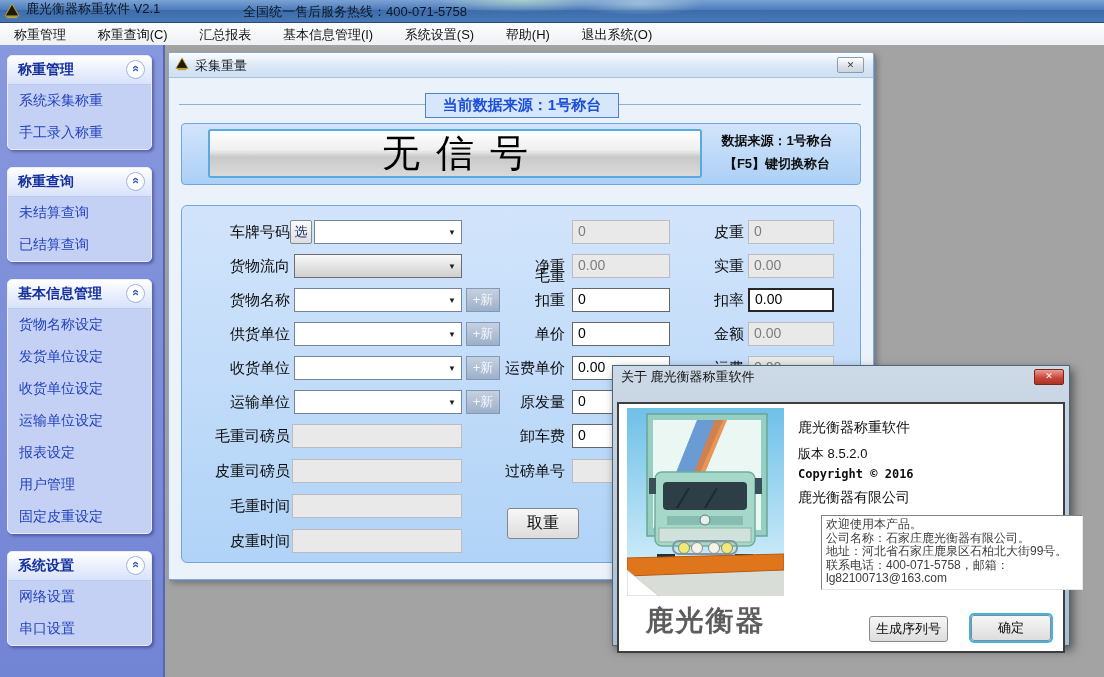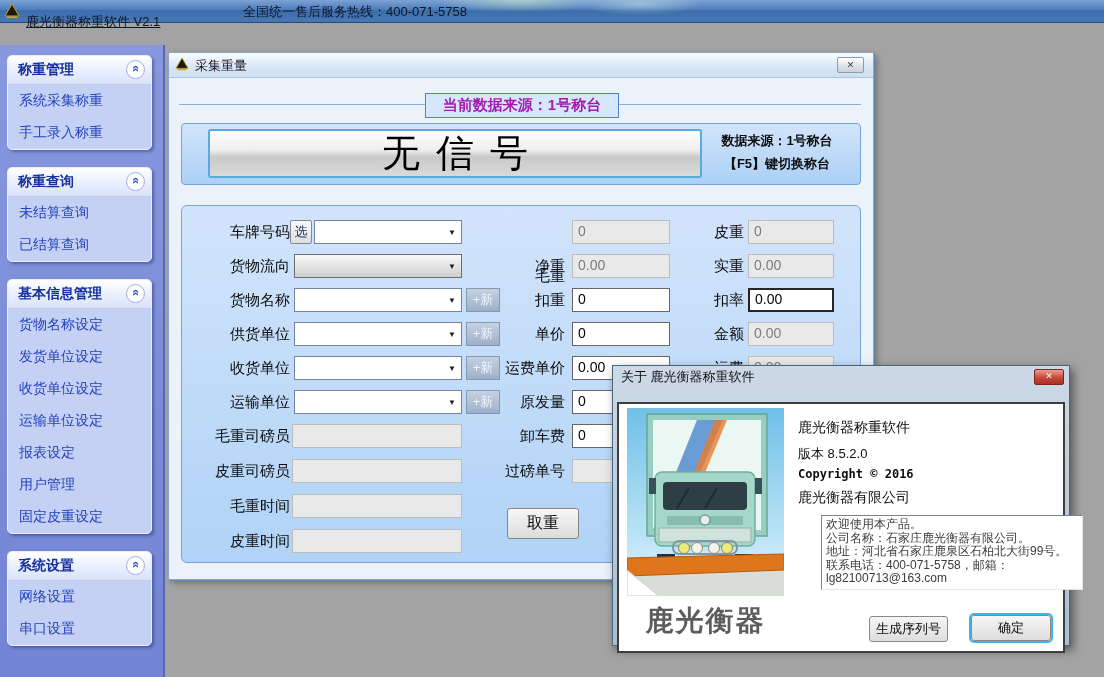--- a/index.html
+++ b/index.html
@@ -7,21 +7,21 @@
     font-family:"Liberation Sans","DejaVu Sans",sans-serif;background:#a3a3a3;
     -webkit-font-smoothing:antialiased;}
   
   .titlebar{position:absolute;left:0;top:0;right:0;height:22px;
     background:
       radial-gradient(ellipse 120px 18px at 520px 0px, rgba(210,240,200,.55), transparent 70%),
       radial-gradient(ellipse 90px 16px at 640px 4px, rgba(230,250,240,.4), transparent 70%),
       linear-gradient(180deg,#7ba2d4 0%,#4d7cba 45%,#3d6cab 46%,#4878b4 100%);
     border-bottom:1px solid #27497c;color:#0b1626;font-size:13px;}
   .app-logo{position:absolute;left:4px;top:3px;width:16px;height:16px;}
-  .app-title{position:absolute;left:26px;top:13px;text-decoration:underline;}
+  .app-title{position:absolute;left:26px;top:0;}
   .hotline{position:absolute;left:243px;top:3px;}
   
   .menubar{position:absolute;left:0;top:23px;right:0;height:22px;
     background:linear-gradient(#fdfdfd,#eef1f5);border-bottom:1px solid #c9ccd1;
     font-size:13px;color:#111;}
   .menu-item{display:inline-block;padding:3px 14px 0 14px;height:19px;cursor:default;}
   
   .sidebar{position:absolute;left:0;top:45px;width:165px;bottom:0;box-sizing:border-box;
     background:linear-gradient(180deg,#8898de 0%,#7a8cd8 60%,#7284d4 100%);
     border-right:2px solid #5866b4;padding-top:6px;}
@@ -44,21 +44,21 @@
     background:linear-gradient(#fbfdff,#dcvaf5 50%,#cfe0f3);
     background:linear-gradient(#fbfdff,#d9e7f6 55%,#cfe0f3);
     border-bottom:1px solid #a9c3dd;border-radius:2px 2px 0 0;}
   .cw-logo{position:absolute;left:6px;top:4px;width:14px;height:14px;}
   .cw-title{position:absolute;left:26px;top:4px;}
   .cw-close{position:absolute;right:9px;top:4px;width:27px;height:16px;box-sizing:border-box;
     background:linear-gradient(#ffffff,#dde2e8 60%,#cdd4dc);border:1px solid #8b9bb1;
     border-radius:2px;text-align:center;font-size:9px;line-height:14px;color:#37414e;
     font-weight:bold;cursor:pointer;}
   .source-banner{position:absolute;left:256px;top:40px;width:192px;height:23px;z-index:2;
-    background:#d7e7fb;border:1px solid #4f81c8;color:#a21caf;font-weight:bold;
+    background:#d7e7fb;border:1px solid #4f81c8;color:#1d4ed8;font-weight:bold;
     font-size:15px;text-align:center;line-height:22px;}
   .banner-line{position:absolute;left:10px;right:12px;top:51px;border-top:1px solid #8cb1d9;}
   .weight-panel{position:absolute;left:12px;top:70px;width:680px;height:62px;box-sizing:border-box;
     background:linear-gradient(#d2e4fb,#abd0f6);border:1px solid #72a5dc;border-radius:4px;}
   .weight-display{position:absolute;left:26px;top:5px;width:494px;height:49px;box-sizing:border-box;
     background:linear-gradient(#ffffff 0%,#efefef 42%,#c9c9c9 58%,#dadada 100%);
     border:2px solid #58aadf;border-radius:3px;text-align:center;color:#000;
     font-size:38px;line-height:44px;letter-spacing:16px;padding-left:16px;}
   .weight-src{position:absolute;right:6px;top:5px;width:154px;text-align:center;
     font-size:13px;font-weight:bold;color:#0d0d0d;line-height:23px;}
@@ -120,20 +120,29 @@
 
   <div class="titlebar">
     <svg class="app-logo" viewBox="0 0 16 16">
       <polygon points="8,1 15,13 1,13" fill="#1a1a10" stroke="#c9a227" stroke-width="1"></polygon>
       <rect x="3" y="13.5" width="10" height="1.6" fill="#c9a227"></rect>
     </svg>
     <span class="app-title">鹿光衡器称重软件 V2.1</span>
     <span class="hotline">全国统一售后服务热线：400-071-5758</span>
   </div>
 
+  <div class="menubar">
+    <span class="menu-item">称重管理</span>
+    <span class="menu-item">称重查询(C)</span>
+    <span class="menu-item">汇总报表</span>
+    <span class="menu-item">基本信息管理(I)</span>
+    <span class="menu-item">系统设置(S)</span>
+    <span class="menu-item">帮助(H)</span>
+    <span class="menu-item">退出系统(O)</span>
+  </div>
 
   <div class="sidebar">
 
     <div class="side-section">
       <div class="side-header">
         <span>称重管理</span>
         <span class="collapse-btn"><span>«</span></span>
       </div>
       <div class="side-item">系统采集称重</div>
       <div class="side-item">手工录入称重</div>

